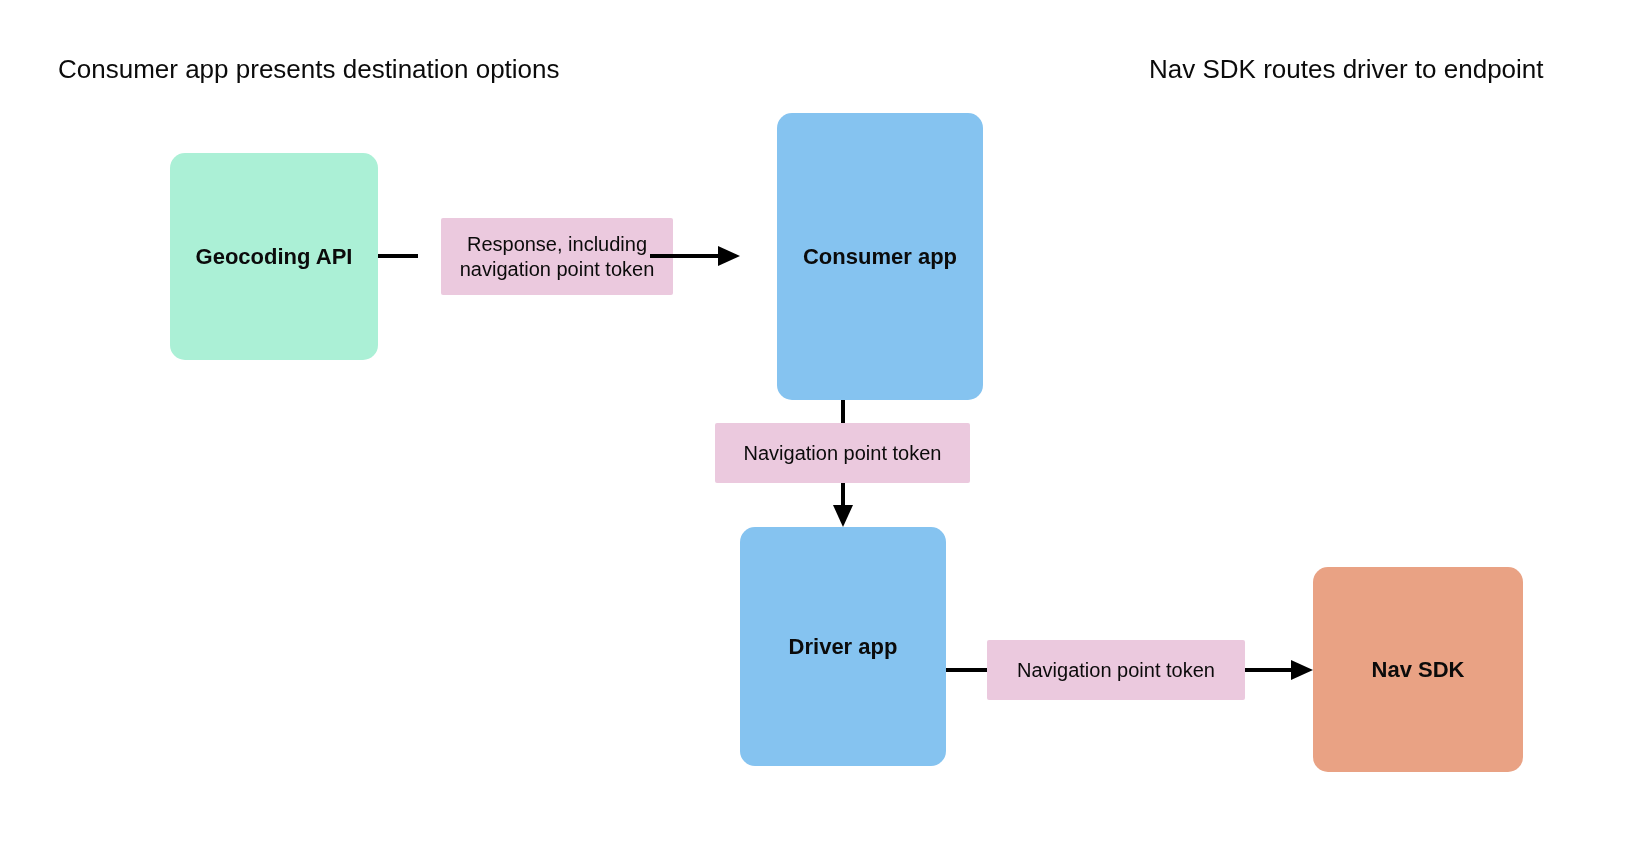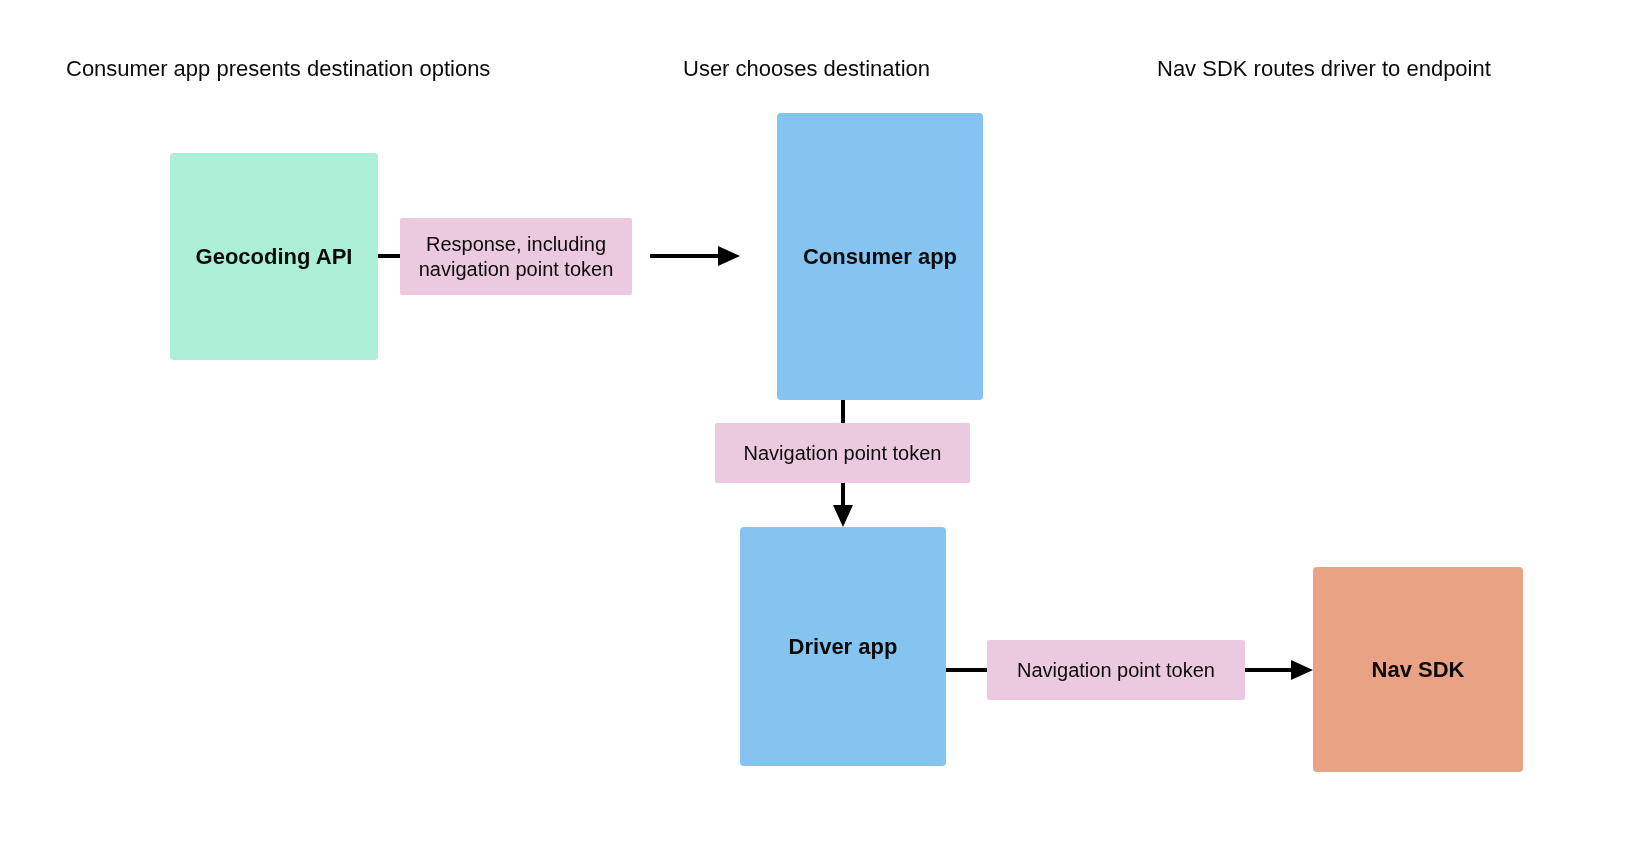--- a/index.html
+++ b/index.html
@@ -11,33 +11,32 @@
   #canvas {
     position: relative;
     width: 1646px;
     height: 868px;
     background: #ffffff;
     overflow: hidden;
   }
   .col-title {
     position: absolute;
     top: 56px;
-    font-size: 22px;
+    font-size: 26px;
     line-height: 26px;
     color: #0b0b0b;
     white-space: nowrap;
-    margin-left: 8px;
   }
   #col-title-1 { left: 58px; }
   #col-title-2 { left: 675px; }
   #col-title-3 { left: 1149px; }
 
   .node {
     position: absolute;
-    border-radius: 4px;
+    border-radius: 15px;
     display: flex;
     align-items: center;
     justify-content: center;
     text-align: center;
   }
   .node .node-label {
     font-size: 22px;
     font-weight: 700;
     color: #0b0b0b;
     white-space: nowrap;
@@ -52,21 +51,21 @@
     background: #ebc9de;
     border-radius: 2px;
     display: flex;
     align-items: center;
     justify-content: center;
     text-align: center;
     font-size: 20px;
     line-height: 25px;
     color: #0b0b0b;
   }
-  #edge-label-response { left: 400px; top: 218px; width: 232px; height: 77px; padding: 11px 14px; box-sizing: border-box; }
+  #edge-label-response { left: 441px; top: 218px; width: 232px; height: 77px; padding: 11px 14px; box-sizing: border-box; }
   #edge-label-token-1  { left: 715px; top: 423px; width: 255px; height: 60px; }
   #edge-label-token-2  { left: 987px; top: 640px; width: 258px; height: 60px; }
 
   .edge-line {
     position: absolute;
     background: #000000;
   }
   
   #seg-geo-a      { left: 378px;  top: 254px; width: 40px;  height: 4px; }
   #seg-geo-b      { left: 650px;  top: 254px; width: 70px;  height: 4px; }
@@ -95,21 +94,20 @@
   #arrow-into-consumer { left: 718px;  top: 246px; }
   #arrow-into-driver   { left: 833px;  top: 505px; }
   #arrow-into-navsdk   { left: 1291px; top: 660px; }
 </style>
 </head>
 <body>
 
 <div id="canvas">
 
   <div id="col-title-1" class="col-title">Consumer app presents destination options</div>
-  <div id="col-title-2" class="col-title">User chooses destination</div>
   <div id="col-title-3" class="col-title">Nav SDK routes driver to endpoint</div>
 
   <div id="node-geocoding" class="node">
     <span class="node-label">Geocoding API</span>
   </div>
   <div id="node-consumer" class="node">
     <span class="node-label">Consumer app</span>
   </div>
   <div id="node-driver" class="node">
     <span class="node-label">Driver app</span>

